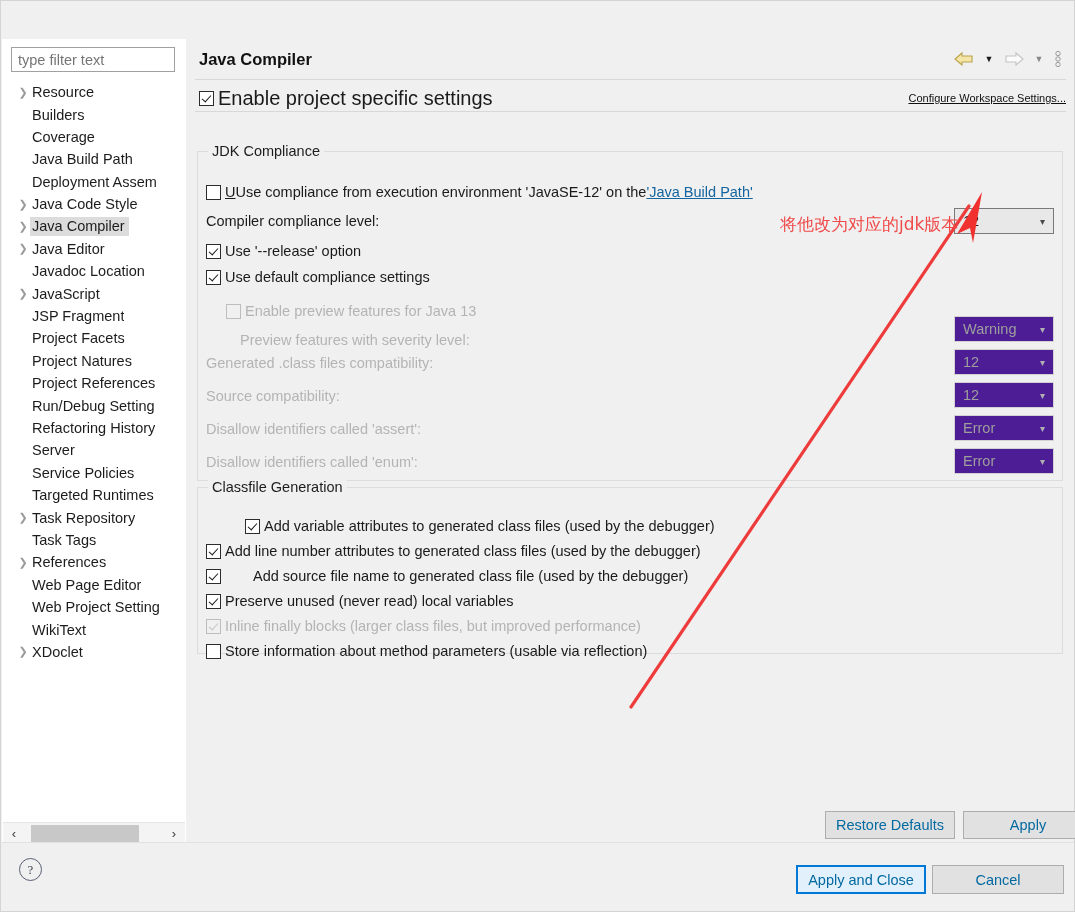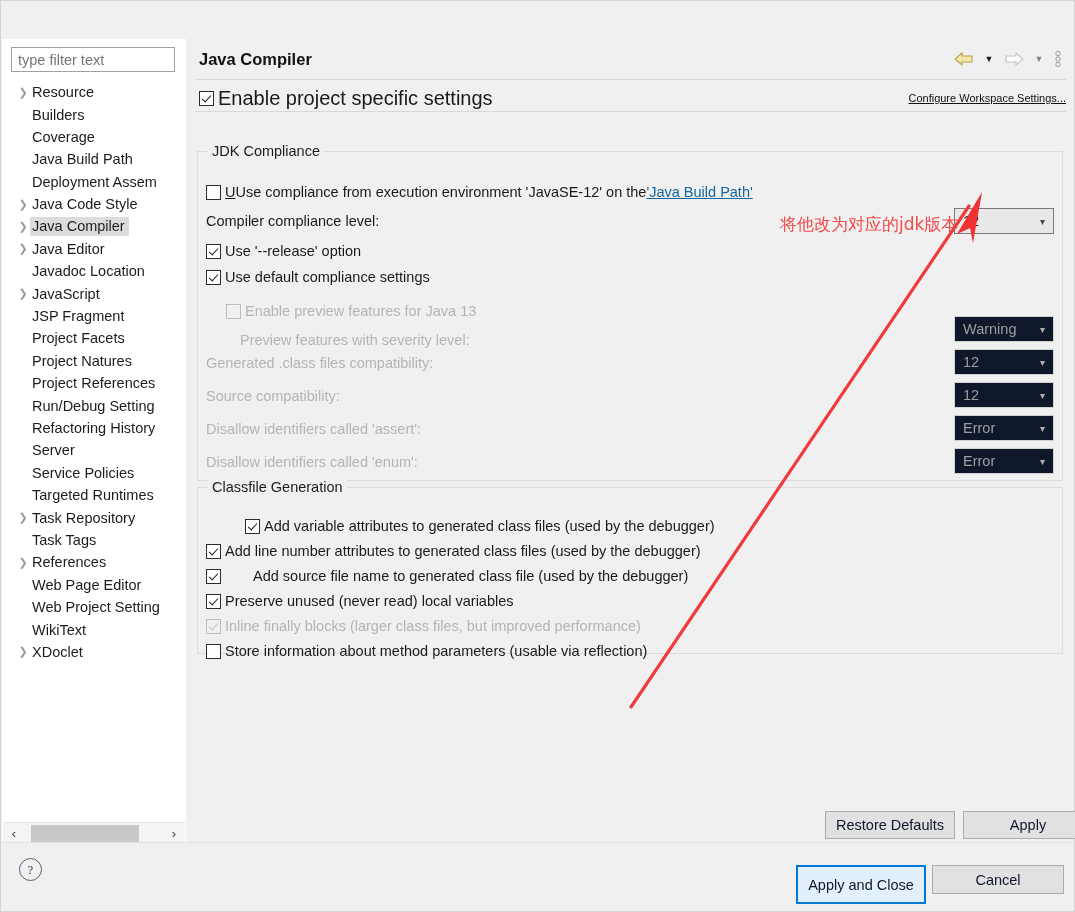--- a/index.html
+++ b/index.html
@@ -276,33 +276,33 @@
     color: #1a1a1a;
     padding-left: 8px;
   }
   .combo .caret {
     position: absolute; right: 8px; top: 50%;
     transform: translateY(-50%);
     color: #4a4a4a; font-size: 10px;
   }
   .combo.disabled {
     border-color: #d2d2d2;
-    background: #0f172a;
+    background: #4c1d95;
     color: #9e9e9e;
   }
   .combo.disabled .caret { color: #b0b0b0; }
 
   
   .btn {
     box-sizing: border-box;
     border: 1px solid #adadad;
     background: #e1e1e1;
     font-family: "Liberation Sans", sans-serif;
     font-size: 14.5px;
-    color: #0f172a;
+    color: #0369a1;
     display: flex; align-items: center; justify-content: center;
     position: absolute;
   }
   .btn.default {
     border: 2px solid #0078d7;
     background: #e1f0fb;
   }
   #restore-btn { left: 638px; top: 772px; width: 130px; height: 28px; }
   #apply-btn   { left: 776px; top: 772px; width: 130px; height: 28px; }
 
@@ -318,21 +318,21 @@
   .help-icon {
     position: absolute; left: 17px; top: 15px;
     width: 21px; height: 21px;
     border-radius: 50%;
     border: 1.5px solid #5a5f72;
     color: #3a3f52;
     display: flex; align-items: center; justify-content: center;
     font-size: 13px;
     font-family: "Liberation Serif", serif;
   }
-  #apply-close-btn { left: 795px; top: 864px; width: 130px; height: 39px; }
+  #apply-close-btn { left: 795px; top: 864px; width: 130px; height: 29px; }
   #cancel-btn      { left: 931px; top: 864px; width: 132px; height: 29px; }
 
   
   .annotation-layer {
     position: absolute; left: 0; top: 0;
     width: 1075px; height: 912px;
     pointer-events: none;
   }
   .annot-text {
     position: absolute;

